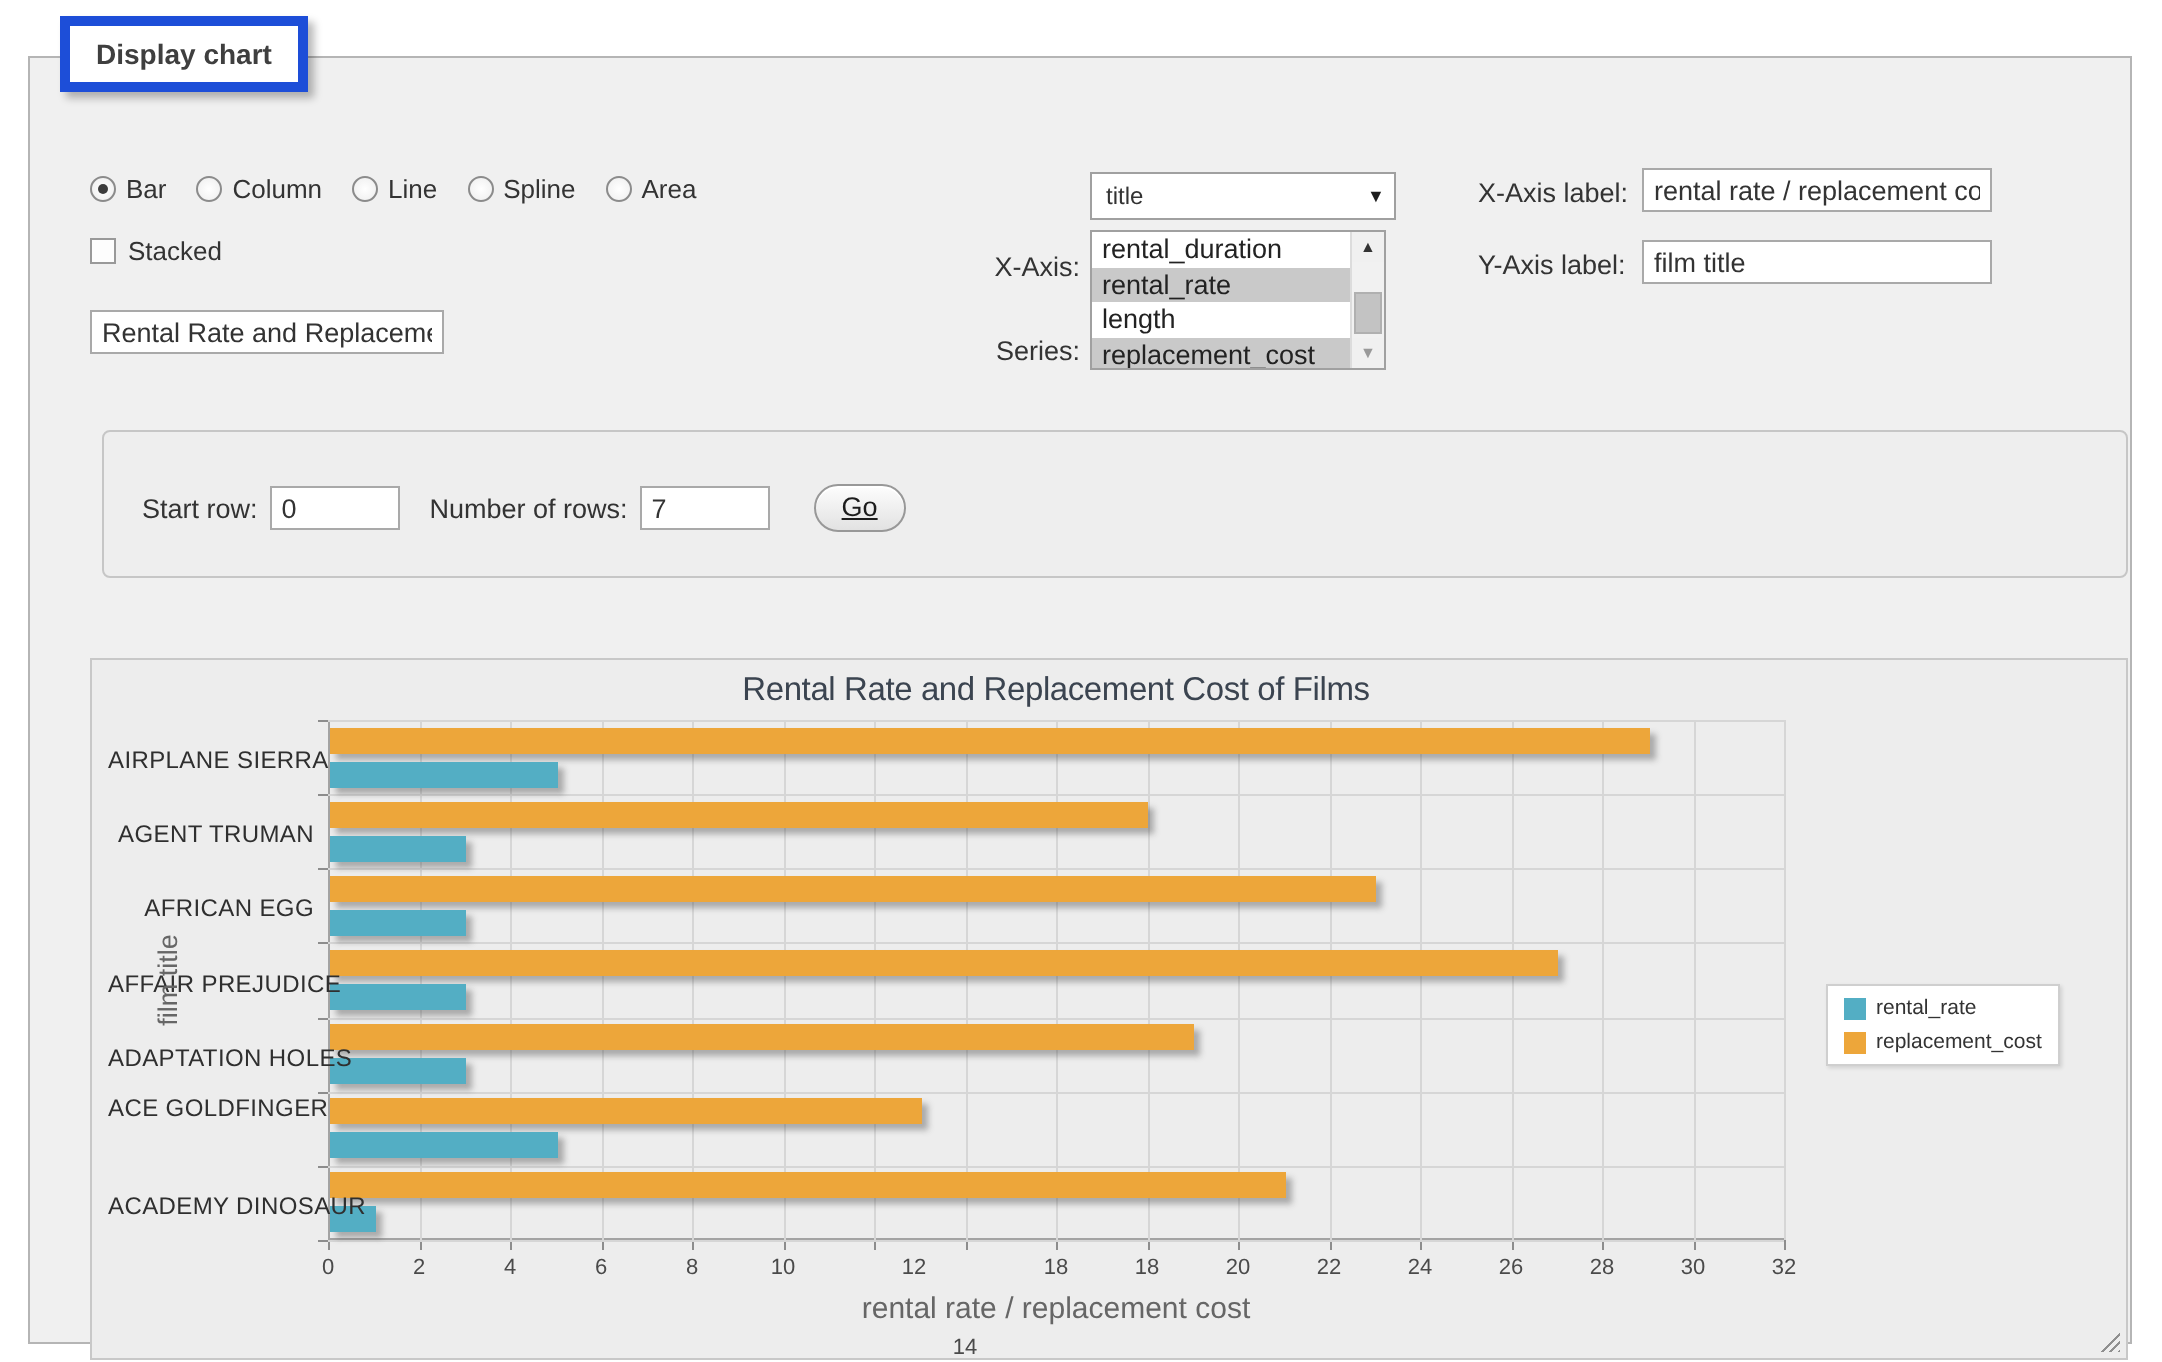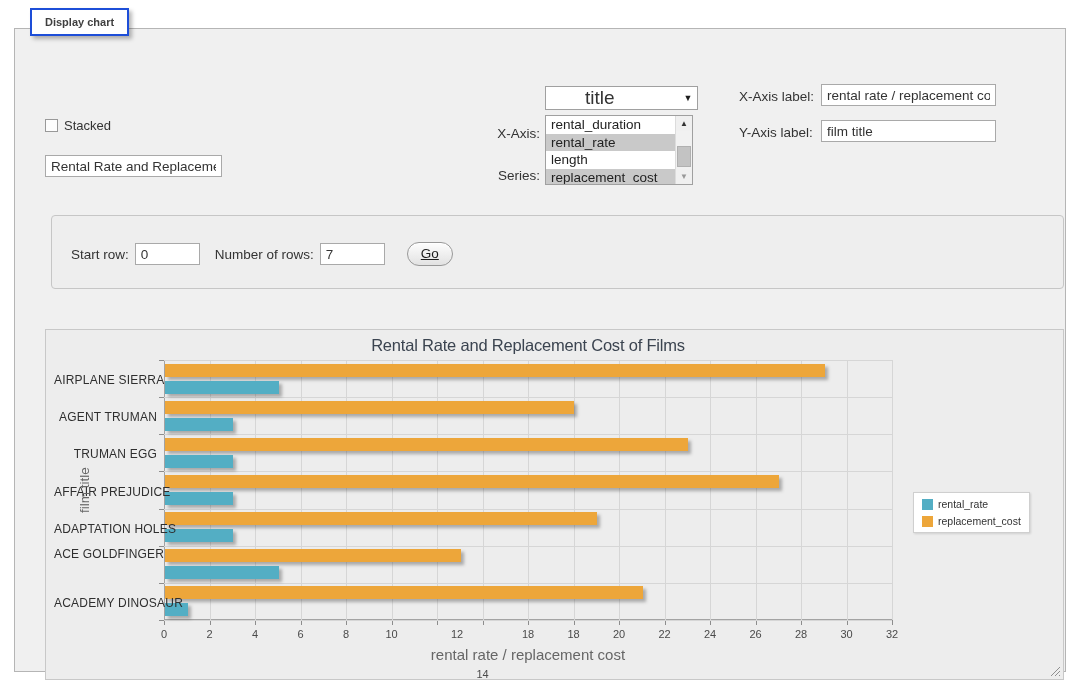--- a/index.html
+++ b/index.html
@@ -2,23 +2,23 @@
 <html><head>
 <meta charset="utf-8">
 <style>
   * { box-sizing: border-box; margin: 0; padding: 0; }
   body { background:#fff; font-family:"Liberation Sans", sans-serif; }
   .page { position:relative; width:1081px; height:681px; background:#fff; overflow:hidden; font-size:13px; color:#333; }
 
   
   .fieldset { position:absolute; left:14px; top:28px; width:1052px; height:644px;
               background:#f0f0f0; border:1px solid #b5b5b5; }
-  .fieldset-tab { position:absolute; left:30px; top:8px; background:#fff; border:2px solid #1d4ed8;
+  .fieldset-tab { position:absolute; left:30px; top:8px; background:#fff; border:5px solid #1d4ed8;
                   box-shadow:3px 3px 4px rgba(0,0,0,.28); padding:6px 13px; font-weight:bold;
-                  font-size:11px; color:#3f3f3f; z-index:5; }
+                  font-size:14px; color:#3f3f3f; z-index:5; }
 
   
   .radio-row { position:absolute; left:30px; top:58px; display:flex; align-items:center; gap:6px; }
   .radio-opt { display:flex; align-items:center; gap:5px; margin-right:9px; cursor:default; }
   .radio-circ { width:13px; height:13px; border:1px solid #8b8b8b; border-radius:50%;
                 background:radial-gradient(#ffffff, #ededed); position:relative; flex:0 0 auto; }
   .radio-circ.on::after { content:""; position:absolute; left:3px; top:3px; width:5px; height:5px;
                           border-radius:50%; background:#3c3c3c; }
   .stacked-row { position:absolute; left:30px; top:89px; display:flex; align-items:center; gap:6px; }
   .checkbox { width:13px; height:13px; border:1px solid #999; background:#fdfdfd; flex:0 0 auto; }
@@ -26,21 +26,21 @@
   input.text { border:1px solid #a9a9a9; background:#fff; height:22px; font:13.5px "Liberation Sans", sans-serif;
                color:#333; padding:0 5px; outline:none; }
   .title-input { position:absolute; left:30px; top:126px; width:177px; }
 
   .lbl { position:absolute; color:#333; font-size:13.5px; white-space:nowrap; }
   .lbl-right { text-align:right; width:77px; }
 
   
   .select-box { position:absolute; left:530px; top:57px; width:153px; height:24px; background:#fff;
                 border:1px solid #a0a0a0; display:flex; align-items:center; }
-  .select-text { padding-left:7px; font-size:19px; color:#333; flex:1;margin-left:32px; }
+  .select-text { padding-left:7px; font-size:12px; color:#333; flex:1; }
   .select-arrow { width:18px; text-align:center; font-size:9px; color:#1d1d1d; }
 
   
   .listbox { position:absolute; left:530px; top:86px; width:148px; height:70px; background:#fff;
              border:1px solid #a0a0a0; overflow:hidden; }
   .lb-opt { height:17.5px; line-height:17.5px; padding-left:5px; font-size:13.5px; color:#222;
             white-space:nowrap; }
   .lb-opt.sel { background:#c9c9c9; }
   .lb-scroll { position:absolute; right:0; top:0; width:17px; height:100%; background:#f1f1f1;
                border-left:1px solid #dcdcdc; }
@@ -92,20 +92,42 @@
                    background:repeating-linear-gradient(-45deg,#8f8f8f 0 1px,transparent 1px 3px);
                    clip-path:polygon(100% 0,100% 100%,0 100%); }
 </style>
 </head>
 <body>
 
 <div class="page">
   <div class="fieldset-tab">Display chart</div>
   <div class="fieldset">
 
+    <div class="radio-row" id="chart-type-row">
+        <div class="radio-opt">
+          <div class="radio-circ on"></div>
+          <div>Bar</div>
+        </div>
+        <div class="radio-opt">
+          <div class="radio-circ"></div>
+          <div>Column</div>
+        </div>
+        <div class="radio-opt">
+          <div class="radio-circ"></div>
+          <div>Line</div>
+        </div>
+        <div class="radio-opt">
+          <div class="radio-circ"></div>
+          <div>Spline</div>
+        </div>
+        <div class="radio-opt">
+          <div class="radio-circ"></div>
+          <div>Area</div>
+        </div>
+      </div>
 
     <div class="stacked-row">
       <span class="checkbox"></span>
       <span>Stacked</span>
     </div>
 
     <input class="text title-input" value="Rental Rate and Replacement Cost of Films" style="">
 
     <span class="lbl lbl-right" style="left:448px; top:62px;margin-top:35px;">X-Axis:</span>
     <div class="select-box">
@@ -211,21 +233,21 @@
           <div class="bar" style="left: 1px; top: 152.071px; width: 432.022px; background: rgb(237, 166, 58);"></div>
           <div class="bar" style="left: 1px; top: 169.071px; width: 68.0225px; background: rgb(83, 174, 196);"></div>
           <div class="bar" style="left: 1px; top: 189.214px; width: 295.522px; background: rgb(237, 166, 58);"></div>
           <div class="bar" style="left: 1px; top: 206.214px; width: 113.522px; background: rgb(83, 174, 196);"></div>
           <div class="bar" style="left: 1px; top: 226.357px; width: 477.522px; background: rgb(237, 166, 58);"></div>
           <div class="bar" style="left: 1px; top: 243.357px; width: 22.5225px; background: rgb(83, 174, 196);"></div>
         </div>
       <div id="ylabels">
           <div class="ylab" style="top: 43.0714px;">AIRPLANE SIERRA</div>
           <div class="ylab" style="top: 80.2143px;">AGENT TRUMAN</div>
-          <div class="ylab" style="top: 117.357px;">TRUMAN EGG</div>
+          <div class="ylab" style="top: 117.357px;">AFRICAN EGG</div>
           <div class="ylab" style="top: 154.5px;">AFFAIR PREJUDICE</div>
           <div class="ylab" style="top: 191.643px;">ADAPTATION HOLES</div>
           <div class="ylab" style="top: 217px;">ACE GOLDFINGER</div>
           <div class="ylab" style="top: 265.929px;">ACADEMY DINOSAUR</div>
         </div>
       <div id="xlabels">
           <div class="xlab" style="left: 103px; top: 298px; position: absolute;">0</div>
           <div class="xlab" style="left: 148.5px; top: 298px; position: absolute;">2</div>
           <div class="xlab" style="left: 194px; top: 298px; position: absolute;">4</div>
           <div class="xlab" style="left: 239.5px; top: 298px; position: absolute;">6</div>

